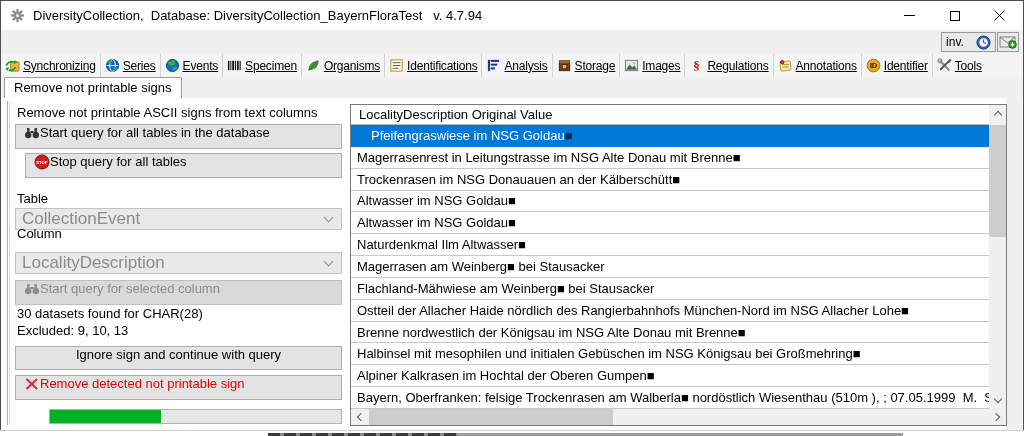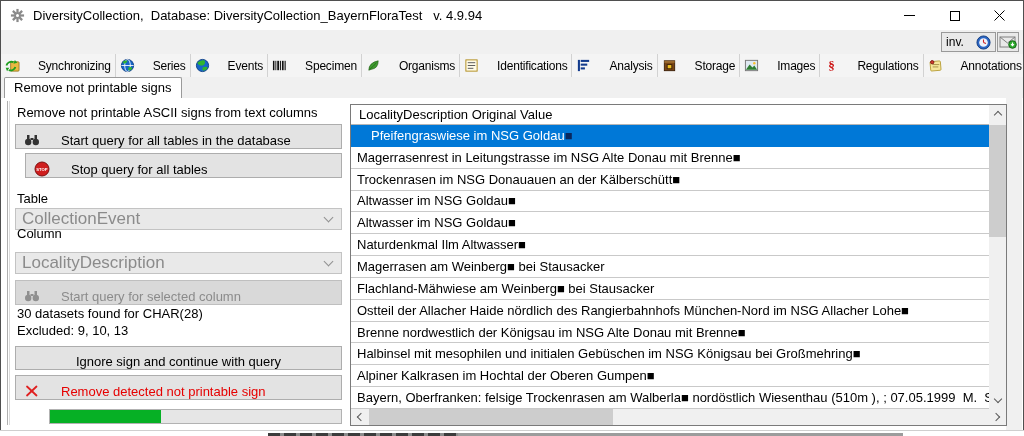--- a/index.html
+++ b/index.html
@@ -18,35 +18,35 @@
   .glyph-max{width:10px;height:10px;border:1px solid #000;}
 
   
   .quickstrip{position:absolute;left:0;top:29px;width:100%;height:24px;background:#f0f0f0;}
   .qbtn{position:absolute;top:2px;height:20px;background:#e9e9e9;border:1px solid #999;display:flex;align-items:center;justify-content:center;gap:12px;font-size:12px;}
   .qbtn.inv{right:27px;width:55px;}
   .qbtn.mail{right:4px;width:22px;}
 
   
   .toolbar{position:absolute;left:0;top:53px;width:100%;height:23px;background:#f4f4f4;display:flex;align-items:center;overflow:hidden;}
-  .titem{display:flex;align-items:center;gap:18px;padding:0 4px;height:23px;font-size:12px;letter-spacing:-0.2px;white-space:nowrap;}
+  .titem{display:flex;align-items:center;gap:3px;padding:0 4px;height:23px;font-size:12px;letter-spacing:-0.2px;white-space:nowrap;text-decoration:underline;}
   .titem + .titem{border-left:1px solid #d2d2d2;}
   .ticon{width:15px;height:15px;flex:none;}
 
   
   .tabrow{position:absolute;left:0;top:76px;width:100%;height:21px;background:#f0f0f0;}
   .tab{position:absolute;left:3px;top:0;height:22px;background:#fff;border:1px solid #9a9a9a;border-bottom:none;border-radius:2px 2px 0 0;padding:0 9px;font-size:13px;line-height:20px;}
 
   
   .content{position:absolute;left:0;top:97px;width:100%;height:332px;background:#fff;}
   .rstrip{position:absolute;right:1px;top:97px;width:16px;height:332px;background:#f0f0f0;}
   .splitter{position:absolute;left:6px;top:100px;height:324px;width:3px;background:#fff;border-left:1px solid #b0b0b0;border-right:1px solid #dcdcdc;}
 
   .lbl{position:absolute;font-size:13px;color:#000;white-space:nowrap;}
-  .btn{position:absolute;background:#e3e3e3;border:1px solid #adadad;display:flex;align-items:flex-end;gap:21px;padding:0 8px;font-size:13px;color:#000;}
+  .btn{position:absolute;background:#e3e3e3;border:1px solid #adadad;display:flex;align-items:flex-start;gap:0;padding:0 8px;font-size:13px;color:#000;}
   .btn.center{justify-content:center;}
   .btn.disabled{background:#d9d9d9;border-color:#bfbfbf;color:#8b8b8b;}
   .btn.red{color:#e60000;}
   .bicon{width:16px;height:16px;flex:none;}
 
   .combo{position:absolute;height:22px;background:#e9e9e9;border:1px solid #c3c3c3;display:flex;align-items:center;justify-content:space-between;padding:0 9px 0 6px;font-size:17px;color:#8b8b8b;}
   .chev{width:7px;height:7px;border-right:1.5px solid #909090;border-bottom:1.5px solid #909090;transform:rotate(45deg);margin-top:-4px;}
 
   .progress{position:absolute;left:48px;top:408px;width:293px;height:15px;border:1px solid #b2b2b2;background:#e6e6e6;}
   .pfill{height:100%;background:#06b025;}
@@ -88,21 +88,21 @@
           <g fill="#8a8a8a">
             <rect x="6.8" y="1" width="2.4" height="14"></rect>
             <rect x="1" y="6.8" width="14" height="2.4"></rect>
             <rect x="6.8" y="1" width="2.4" height="14" transform="rotate(45 8 8)"></rect>
             <rect x="6.8" y="1" width="2.4" height="14" transform="rotate(-45 8 8)"></rect>
           </g>
           <circle cx="8" cy="8" r="3.4" fill="#8a8a8a"></circle>
           <circle cx="8" cy="8" r="1.6" fill="#fff"></circle>
         </svg>
     </span>
-    <span class="title">DiversityCollection,  Database: DiversityCollection_BayernFloraTest   v. 4.9.94</span>
+    <span class="title">DiversityCollection,  Database: DiversityCollection_BayernFloraTest   v. 4.7.94</span>
     <div class="wbtn min">
         <span class="glyph-min"></span>
       </div>
     <div class="wbtn max">
         <span class="glyph-max"></span>
       </div>
     <div class="wbtn cls">
       <svg width="11" height="11" viewBox="0 0 11 11">
           <g stroke="#000" stroke-width="1">
             <line x1="0.5" y1="0.5" x2="10.5" y2="10.5"></line>

